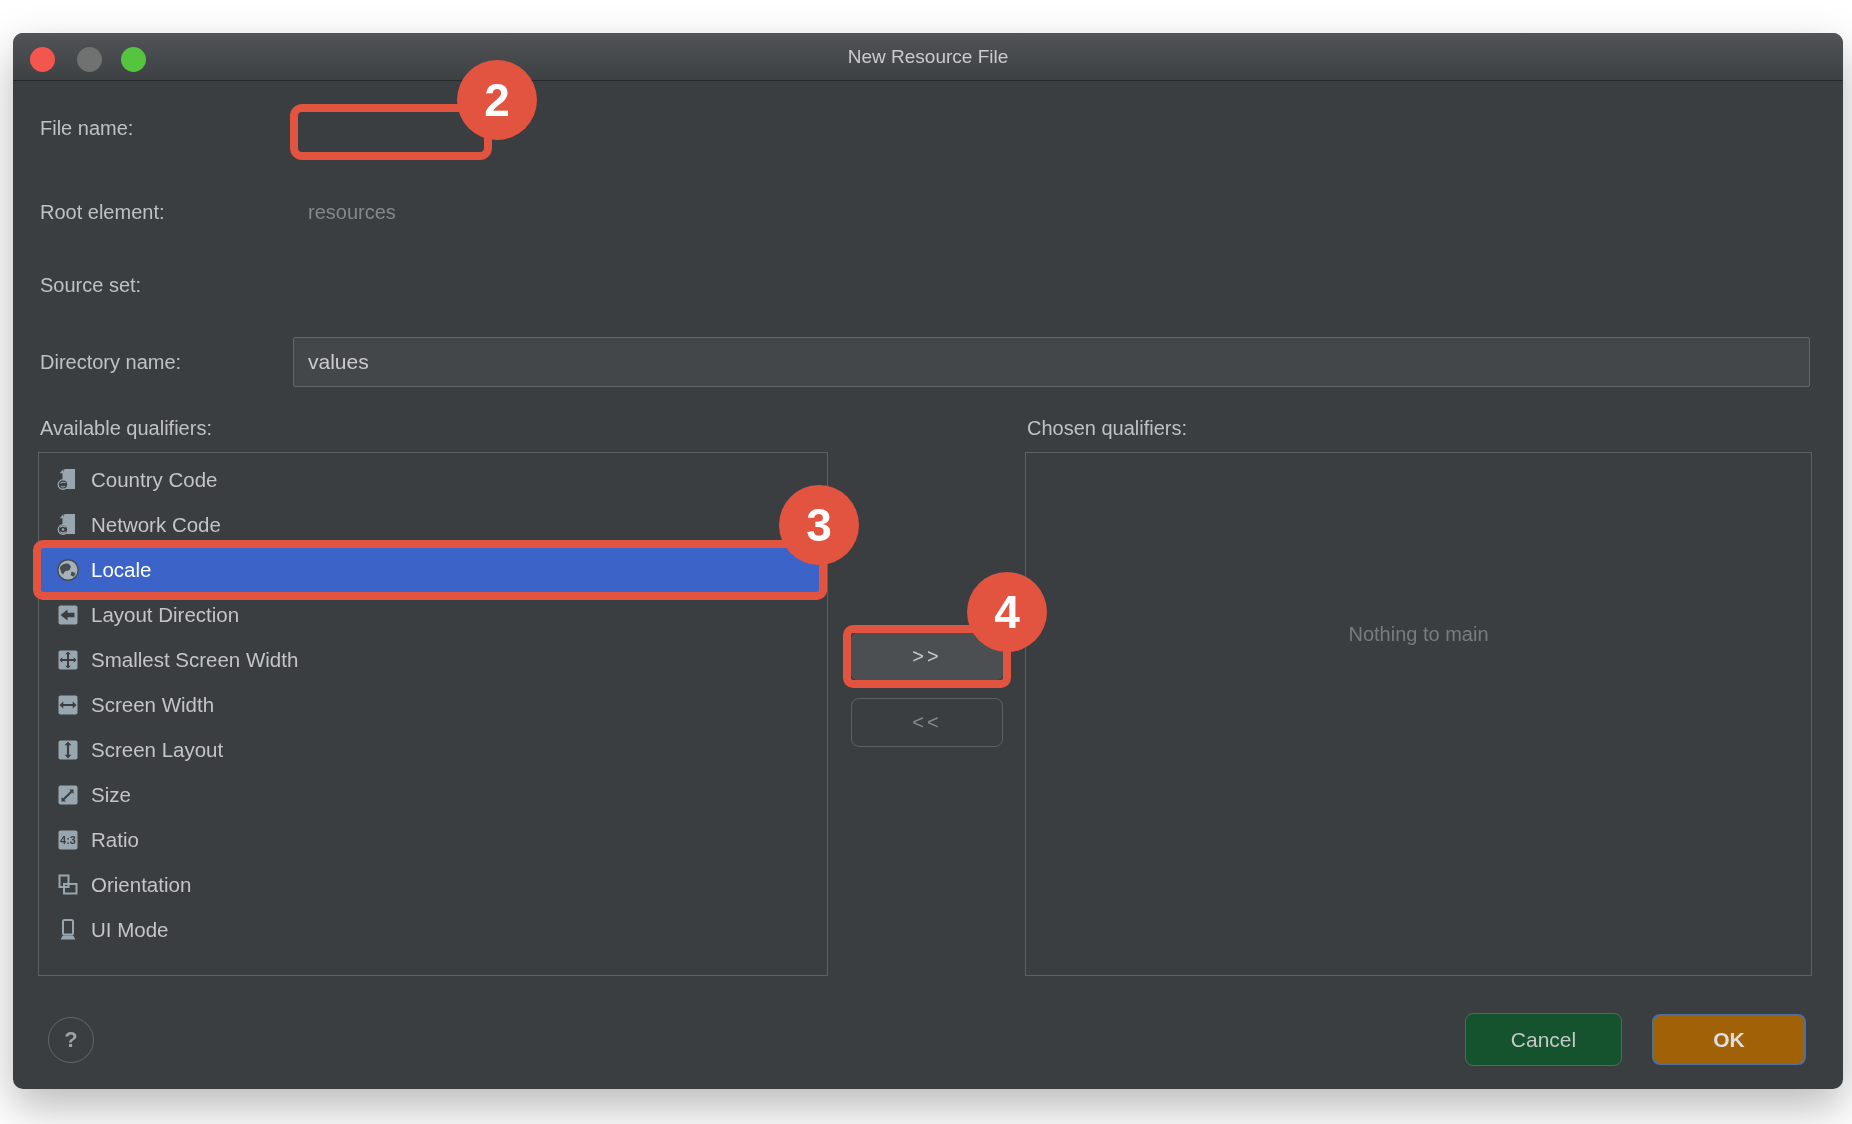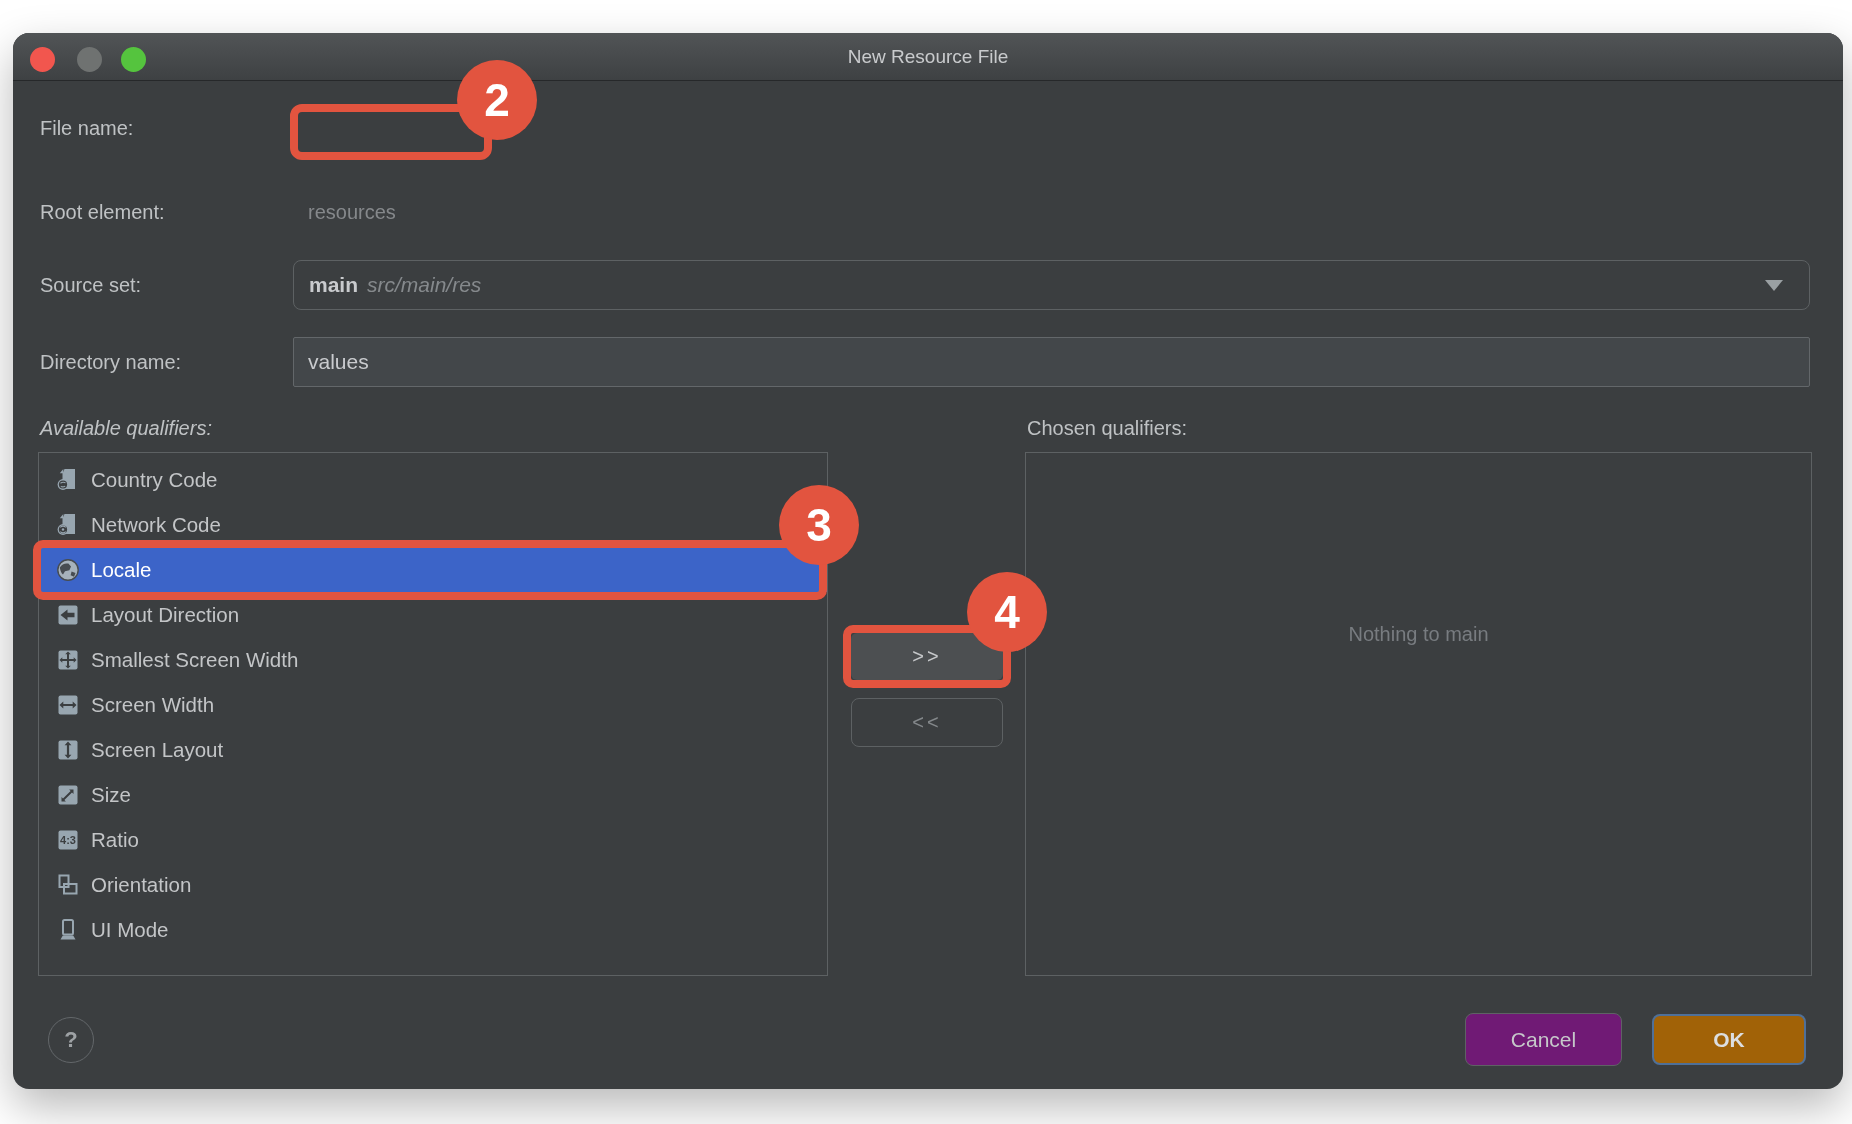--- a/index.html
+++ b/index.html
@@ -1,19 +1,19 @@
 <!DOCTYPE html>
 <html><head>
 <meta charset="utf-8">
 <style>
   html,body{margin:0;padding:0;background:#ffffff;}
   .stage{position:relative;width:1852px;height:1124px;background:#ffffff;overflow:hidden;
          font-family:"Liberation Sans",sans-serif;}
   .window{position:absolute;left:13px;top:33px;width:1830px;height:1056px;background:#3b3e40;
-          border-radius:16px;box-shadow:0 18px 45px rgba(0,0,0,.28);overflow:hidden;}
+          border-radius:10px;box-shadow:0 18px 45px rgba(0,0,0,.28);overflow:hidden;}
   
   .titlebar{position:absolute;left:0;top:0;width:100%;height:47px;
             background:linear-gradient(#515456,#3e4143);border-bottom:1px solid #26282a;}
   .title{position:absolute;left:0;right:0;top:0;height:47px;line-height:47px;text-align:center;
          color:#c9cbcd;font-size:19px;}
   .tl{position:absolute;top:14px;width:25px;height:25px;border-radius:50%;}
   .tl-close{left:17px;background:#f2564e;}
   .tl-min{left:64px;background:#6f7271;}
   .tl-max{left:108px;background:#55c43e;}
   
@@ -47,21 +47,21 @@
   
   .btn-add{position:absolute;left:838px;top:600px;width:152px;height:47px;background:#4c4f51;border:none;
            border-radius:6px;color:#c6c8ca;font-size:20px;letter-spacing:3px;font-family:"Liberation Sans",sans-serif;}
   .btn-remove{position:absolute;left:838px;top:665px;width:152px;height:49px;background:transparent;
               border:1px solid #5d6163;border-radius:8px;color:#84888b;font-size:20px;letter-spacing:3px;
               font-family:"Liberation Sans",sans-serif;}
   
   .btn-help{position:absolute;left:35px;top:984px;width:46px;height:46px;border-radius:50%;background:transparent;
             border:1.5px solid #63676a;color:#9ea2a5;font-size:22px;font-weight:bold;
             font-family:"Liberation Sans",sans-serif;}
-  .btn-cancel{position:absolute;left:1452px;top:980px;width:157px;height:53px;background:#701a75;
+  .btn-cancel{position:absolute;left:1452px;top:980px;width:157px;height:53px;background:#14532d;
               border:1px solid #5e6264;border-radius:8px;color:#c6c8ca;font-size:21px;
               font-family:"Liberation Sans",sans-serif;}
   .btn-ok{position:absolute;left:1639px;top:981px;width:154px;height:51px;background:#a16207;
           border:2px solid #4f7099;border-radius:8px;color:#dcdee0;font-size:21px;font-weight:bold;
           font-family:"Liberation Sans",sans-serif;}
   
   .hl-box{position:absolute;box-sizing:border-box;border:8px solid #e2543f;border-radius:12px;pointer-events:none;}
   .hl-filename{left:277px;top:71px;width:202px;height:56px;}
   .hl-locale{left:20px;top:507px;width:794px;height:60px;border-radius:10px;}
   .hl-add{left:830px;top:592px;width:168px;height:63px;border-radius:10px;}
@@ -83,31 +83,27 @@
       <div class="tl tl-max"></div>
       <div class="title">New Resource File</div>
     </div>
 
     <div class="flabel" style="top:83px;">File name:</div>
 
     <div class="flabel" style="top:167px;">Root element:</div>
     <div class="value-static" style="top:167px;">resources</div>
 
     <div class="flabel" style="top:240px;">Source set:</div>
-    <div class="dropdown">
-      <div class="dropdown-text"><b>main</b><span class="dropdown-hint">src/main/res</span></div>
-      <div class="dd-arrow"></div>
-    </div>
 
     <div class="flabel" style="top:317px;">Directory name:</div>
     <div class="textfield">
       <div class="textfield-text">values</div>
     </div>
 
-    <div class="panel-label" style="left:27px;font-style:italic;">Available qualifiers:</div>
+    <div class="panel-label" style="left:27px;">Available qualifiers:</div>
     <div class="panel-label" style="left:1014px;">Chosen qualifiers:</div>
 
     <div class="panel panel-avail">
       <div class="qrow">
         <svg class="qicon" viewBox="0 0 26 26">
             <path d="M9.5 2H20v20H7.5V6.5z" fill="#98a6b0"></path>
             <path d="M8.3 2L4.8 6.3h3.5z" fill="#98a6b0"></path>
             <circle cx="8" cy="17.5" r="5.4" fill="#98a6b0"></circle>
             <circle cx="8" cy="17.5" r="4.1" fill="#3b3e40"></circle>
             <path d="M5.5 16.2q2-1.5 5-.5M5.8 19.5q2.2 1 4.4-.4" stroke="#98a6b0" stroke-width="1.1" fill="none"></path>

